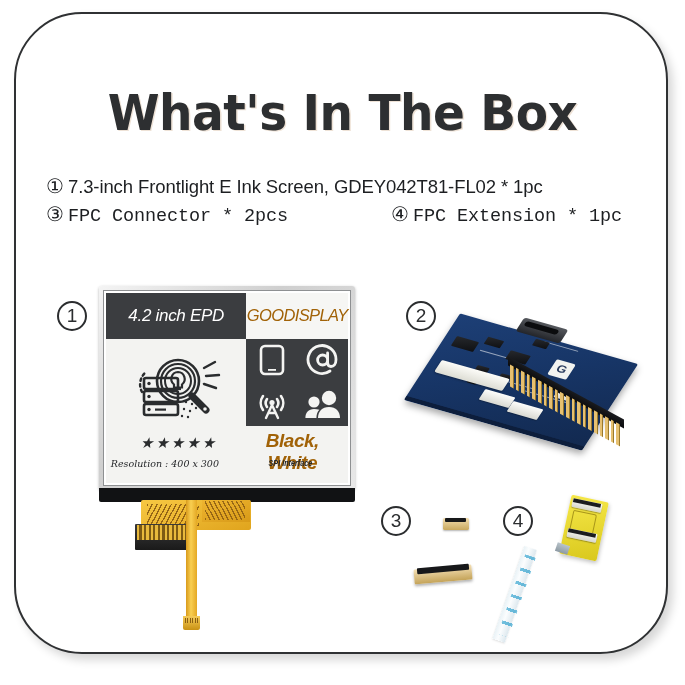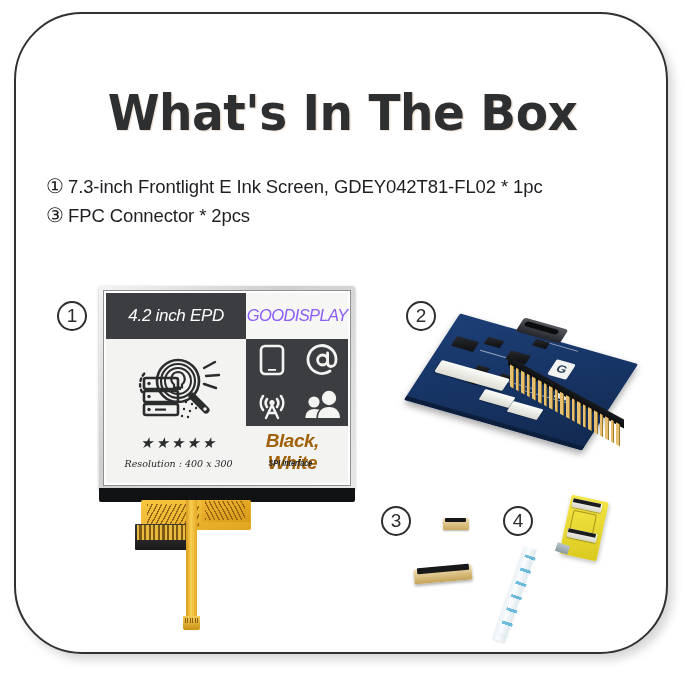--- a/index.html
+++ b/index.html
@@ -57,21 +57,21 @@
     line-height: 29px;
   }
   .li-row { white-space: nowrap; display: block; }
   .cnum {
     display: inline-block;
     font-size: 20px;
     margin-right: 4px;
     color: #1d1f22;
   }
   .litext { font-size: 18.5px; letter-spacing: -0.1px; }
-  #list-row-3 { position: relative; }
+  #list-row-3 { position: relative; font-family: Liberation Mono, monospace; }
   #li4-wrap {
     position: absolute;
     left: 345px;
     top: 0;
     white-space: nowrap;
   }
 
   
   .marker {
     position: absolute;
@@ -139,21 +139,21 @@
     align-items: center;
     justify-content: center;
     letter-spacing: -0.3px;
   }
   #epd-top-right {
     position: absolute;
     right: 0; top: 0;
     width: 42%;
     height: 24%;
     background: #f6f6f4;
-    color: #8b5cf6;
+    color: #a16207;
     font-size: 16.5px;
     display: flex;
     align-items: center;
     justify-content: center;
     letter-spacing: -0.6px;
   }
   #epd-icon-panel {
     position: absolute;
     right: 0;
     top: 24%;
@@ -184,21 +184,20 @@
     text-align: center;
     color: #2a2c2e;
     font-size: 15px;
     letter-spacing: 2px;
   }
   #epd-res {
     position: absolute;
     left: 2%;
     top: 87%;
     width: 56%;
-    text-align: center;
     font-family: "DejaVu Serif", serif;
     font-size: 9.5px;
     color: #25272a;
   }
   #epd-bw {
     position: absolute;
     right: 2%;
     top: 72%;
     width: 42%;
     text-align: center;
@@ -541,20 +540,23 @@
 <div id="frame"></div>
 
 <div id="title">What's In The Box</div>
 
 <div id="list">
   <div class="li-row">
     <span class="cnum">①</span><span class="litext">7.3-inch Frontlight E Ink Screen, GDEY042T81-FL02 * 1pc</span>
   </div>
   <div class="li-row" id="list-row-3">
     <span class="cnum">③</span><span class="litext">FPC Connector * 2pcs</span>
+    <span id="li4-wrap">
+      <span class="cnum">④</span><span class="litext">FPC Extension * 1pc</span>
+    </span>
   </div>
 </div>
 
 <div class="marker" id="marker-1">1</div>
 <div class="marker" id="marker-2">2</div>
 <div class="marker" id="marker-3">3</div>
 <div class="marker" id="marker-4">4</div>
 
 <div id="epd-assembly">
 

